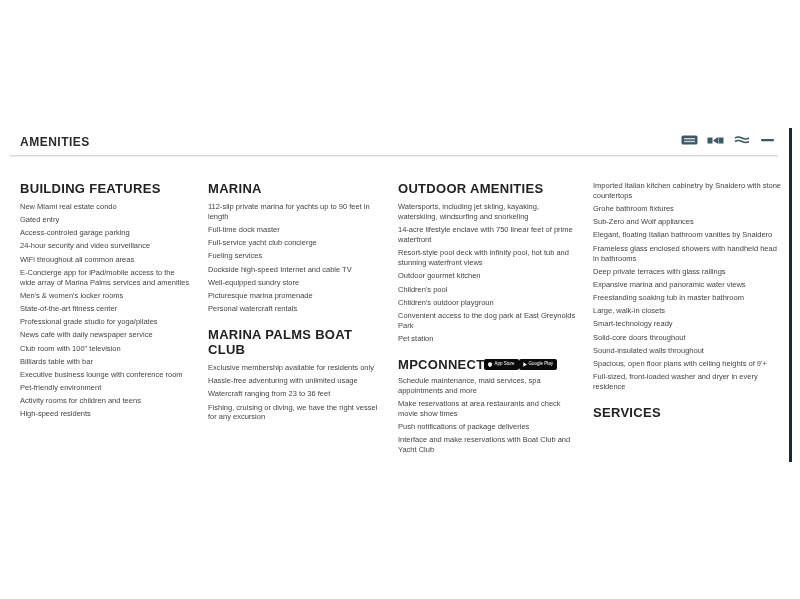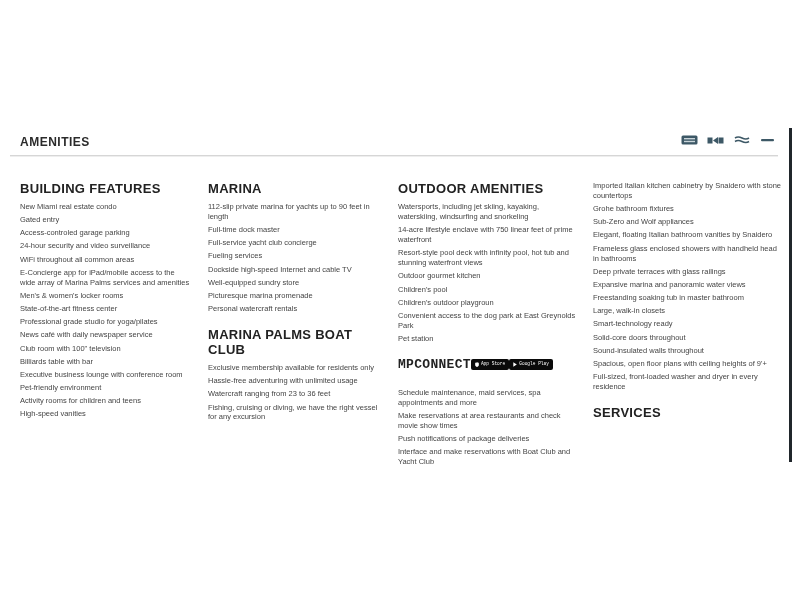--- a/index.html
+++ b/index.html
@@ -29,21 +29,21 @@
   .col { position:absolute; top:181px; }
   .col-1 { left:20px;  width:172px; }
   .col-2 { left:208px; width:176px; }
   .col-3 { left:398px; width:181px; }
   .col-4 { left:593px; width:190px; }
   .section { margin-bottom:13px; }
   .section-title {
     font-size:13px; font-weight:bold; letter-spacing:0.3px; color:#222222;
     margin-bottom:6px;
   }
-  .section-title-row { display:flex; align-items:center; gap:0; margin-bottom:16px;font-family:Liberation Mono, monospace; }
+  .section-title-row { display:flex; align-items:center; gap:0; margin-bottom:4px; }
   .section-title-row .section-title { margin-bottom:0; }
   .items .item {
     font-size:7.5px; line-height:1.33; color:#454545; margin-bottom:3.2px;
   }
   .badge {
     display:inline-flex; align-items:center; gap:2px;
     background:#0a0a0a; color:#ffffff; border-radius:2px;
     height:11px; padding:0 4px; cursor:pointer;
   }
   .badge .badge-label { font-size:4.5px; line-height:1; white-space:nowrap; }
@@ -99,21 +99,21 @@
           <div class="item">E-Concierge app for iPad/mobile access to the wide array of Marina Palms services and amenities</div>
           <div class="item">Men's &amp; women's locker rooms</div>
           <div class="item">State-of-the-art fitness center</div>
           <div class="item">Professional grade studio for yoga/pilates</div>
           <div class="item">News café with daily newspaper service</div>
           <div class="item">Club room with 100" television</div>
           <div class="item">Billiards table with bar</div>
           <div class="item">Executive business lounge with conference room</div>
           <div class="item">Pet-friendly environment</div>
           <div class="item">Activity rooms for children and teens</div>
-          <div class="item">High-speed vanities</div>
+          <div class="item">High-speed residents</div>
         </div>
     </div>
   </div>
 
   <div class="col col-2">
     <div class="section">
       <div class="section-title">MARINA</div>
       <div class="items">
           <div class="item">112-slip private marina for yachts up to 90 feet in length</div>
           <div class="item">Full-time dock master</div>

